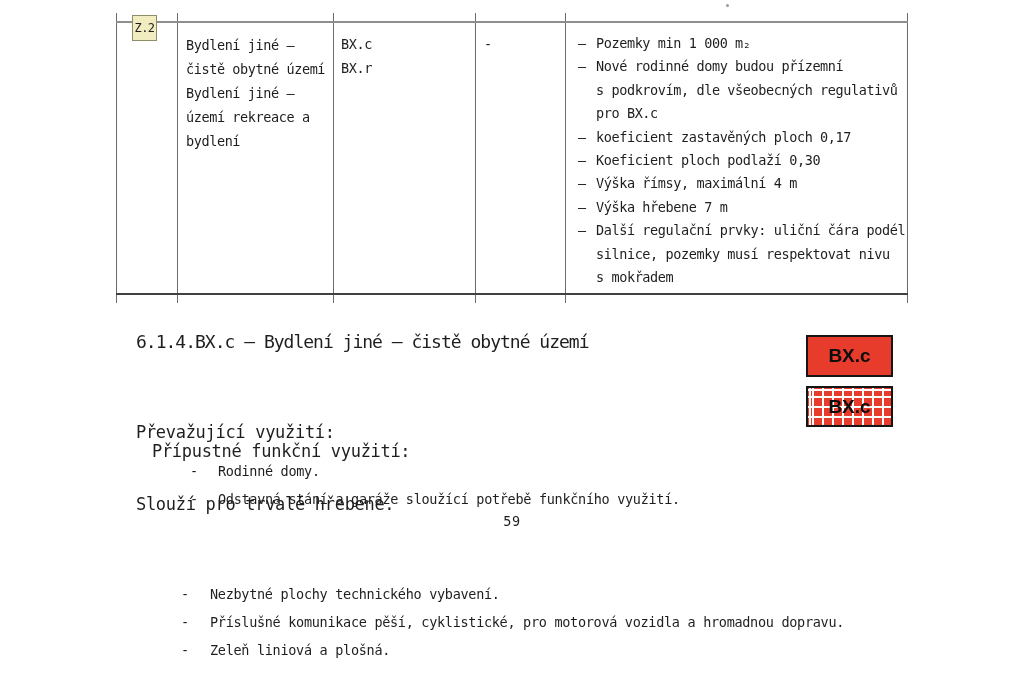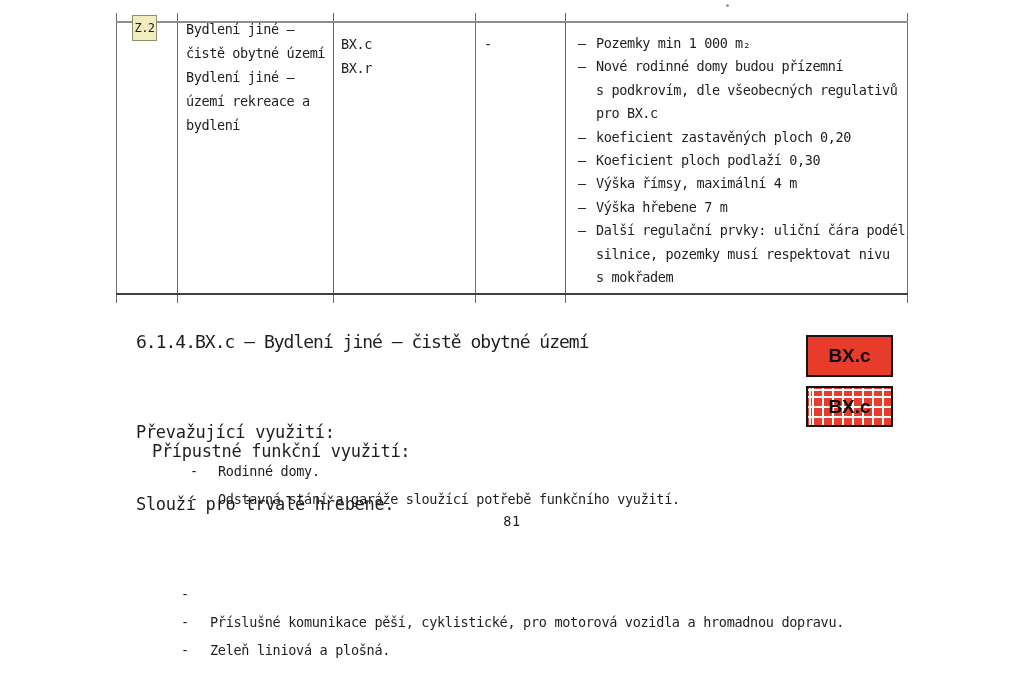--- a/index.html
+++ b/index.html
@@ -11,21 +11,21 @@
   .vline{position:absolute;top:13px;height:290px;width:1px;background:#6b6b6b;}
   .hline-top{position:absolute;left:116px;top:21px;width:792px;height:2px;background:#8e8e8e;}
   .hline-bottom{position:absolute;left:116px;top:293px;width:792px;height:2px;background:#404040;}
   .badge{
     position:absolute;left:132px;top:15px;width:25px;height:26px;
     background:var(--badge-bg,#f2ecc1);border:1px solid #8f8c6a;box-sizing:border-box;
     display:flex;align-items:center;justify-content:center;
     font-size:12px;letter-spacing:-0.5px;
   }
   .cell{position:absolute;font-size:13.5px;letter-spacing:-0.4px;white-space:pre;}
-  .cell-name{left:186px;top:17px;line-height:24px;}
+  .cell-name{left:186px;top:33px;line-height:24px;}
   .cell-codes{left:341px;top:33px;line-height:23.5px;}
   .cell-limit{left:484px;top:33px;line-height:23.5px;}
   .cell-regs{position:absolute;left:578px;top:32px;font-size:13.5px;letter-spacing:-0.4px;}
   .reg-item{display:flex;line-height:23.4px;}
   .reg-dash{width:18px;flex:0 0 18px;}
   .reg-text{white-space:pre;}
   
   .heading{
     position:absolute;left:136px;top:331px;display:flex;
     font-size:18px;letter-spacing:-1px;line-height:22px;
@@ -98,21 +98,21 @@
 
       <div class="reg-item">
         <span class="reg-dash">–</span>
         <span class="reg-text">Nové rodinné domy budou přízemní
 s podkrovím, dle všeobecných regulativů
 pro BX.c</span>
       </div>
 
       <div class="reg-item">
         <span class="reg-dash">–</span>
-        <span class="reg-text">koeficient zastavěných ploch 0,20</span>
+        <span class="reg-text">koeficient zastavěných ploch 0,17</span>
       </div>
 
       <div class="reg-item">
         <span class="reg-dash">–</span>
         <span class="reg-text">Koeficient ploch podlaží 0,30</span>
       </div>
 
       <div class="reg-item">
         <span class="reg-dash">–</span>
         <span class="reg-text">Výška římsy, maximální 4 m</span>
@@ -156,26 +156,27 @@
         <span class="bullet-dash">-</span>
         <span class="bullet-text">Rodinné domy.</span>
       </div>
 
       <div class="bullet-item">
         <span class="bullet-dash">-</span>
         <span class="bullet-text">Odstavná stání a garáže sloužící potřebě funkčního využití.</span>
       </div>
     </div>
 
-  <div class="page-number">81</div>
+  <div class="page-number">59</div>
 
   <div class="bullet-list more-list">
 
       <div class="bullet-item">
         <span class="bullet-dash">-</span>
+        <span class="bullet-text">Nezbytné plochy technického vybavení.</span>
       </div>
 
       <div class="bullet-item">
         <span class="bullet-dash">-</span>
         <span class="bullet-text">Příslušné komunikace pěší, cyklistické, pro motorová vozidla a hromadnou dopravu.</span>
       </div>
 
       <div class="bullet-item">
         <span class="bullet-dash">-</span>
         <span class="bullet-text">Zeleň liniová a plošná.</span>

